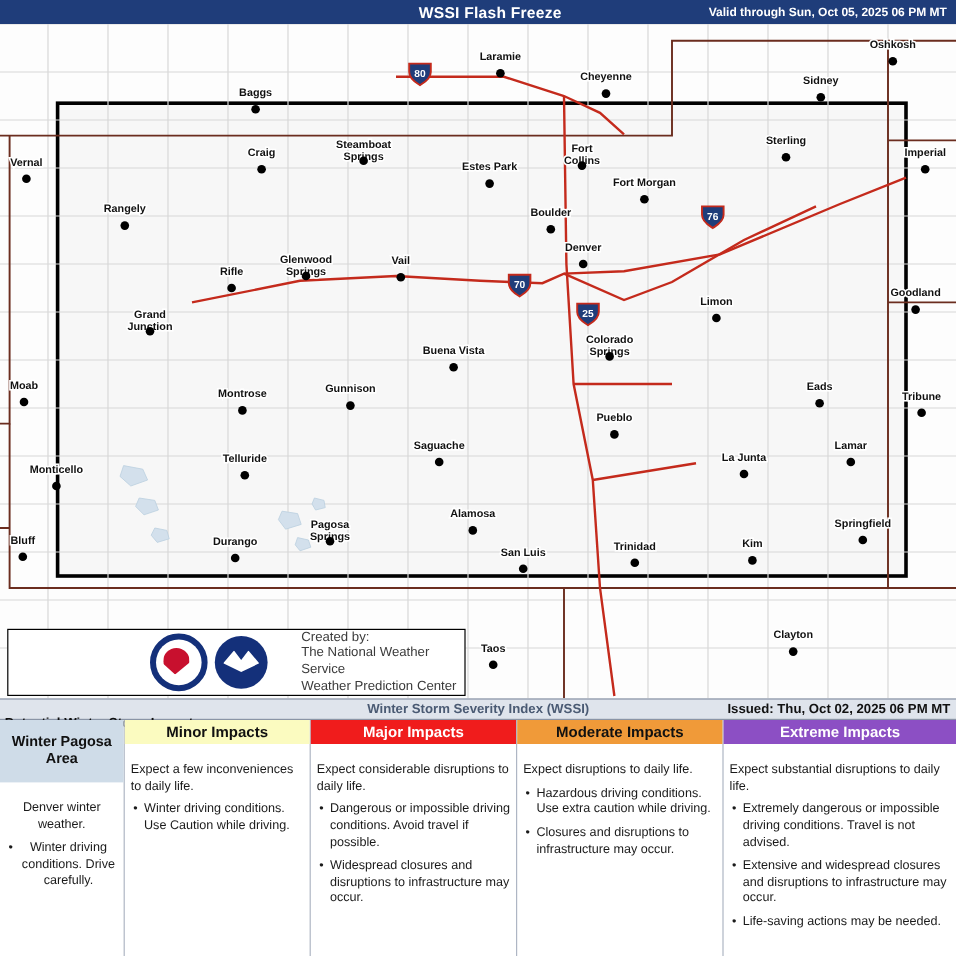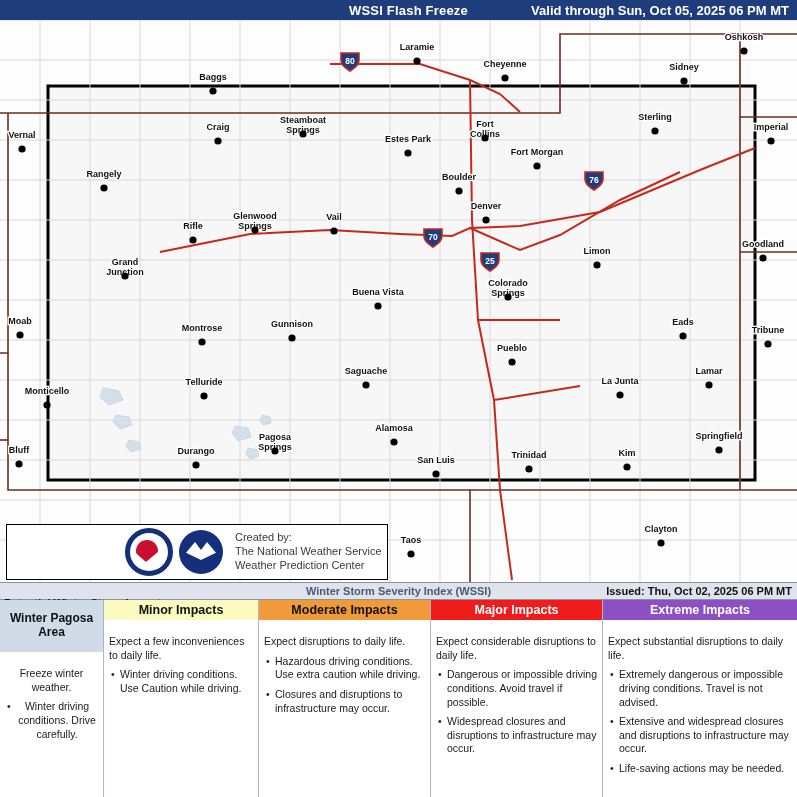--- a/index.html
+++ b/index.html
@@ -35,21 +35,21 @@
     text-align: center;
     font-size: 13px;
     font-weight: bold;
     letter-spacing: 0.2px;
     padding-left: 20px;
     box-sizing: border-box;
   }
   .header-valid {
     position: absolute;
     right: 8px;
-    font-size: 13px;
+    font-size: 10px;
     font-weight: bold;
   }
 
   
   .map-wrap {
     position: absolute;
     left: 0; top: 20px;
     width: 797px; height: 562px;
     background: #ffffff;
     overflow: hidden;
@@ -101,21 +101,21 @@
     background: #14307a;
   }
   .logo-noaa .gull {
     position: absolute;
     left: 7px; top: 12px;
     width: 30px; height: 18px;
     background: #ffffff;
     clip-path: polygon(0 60%, 30% 0, 50% 45%, 70% 0, 100% 60%, 50% 100%);
   }
   .credit-text {
-    margin-left: 12px;
+    margin-left: 28px;
     font-size: 11px;
     color: #3b3b3b;
     line-height: 1.25;
   }
 
   
   .impacts-bar {
     position: absolute;
     left: 0; top: 582px;
     width: 797px; height: 18px;
@@ -573,55 +573,55 @@
     <div class="left">Potential Winter Storm Impacts</div>
     <div class="center">Winter Storm Severity Index (WSSI)</div>
     <div class="right">Issued: Thu, Oct 02, 2025 06 PM MT</div>
   </div>
 
   <div class="legend">
 
     <div class="legend-col col-winter">
       <div class="legend-head swatch-winter">Winter Pagosa Area</div>
       <div class="legend-body">
-        <p>Freeze winter weather.</p>
+        <p>Denver winter weather.</p>
         <ul>
             <li>Winter driving conditions. Drive carefully.</li>
           </ul>
       </div>
     </div>
 
     <div class="legend-col col-minor">
       <div class="legend-head swatch-minor">Minor Impacts</div>
       <div class="legend-body">
         <p>Expect a few inconveniences to daily life.</p>
         <ul>
             <li>Winter driving conditions. Use Caution while driving.</li>
           </ul>
       </div>
     </div>
 
+    <div class="legend-col col-major">
+      <div class="legend-head swatch-major">Major Impacts</div>
+      <div class="legend-body">
+        <p>Expect considerable disruptions to daily life.</p>
+        <ul>
+          <li>Dangerous or impossible driving conditions. Avoid travel if possible.</li>
+          <li>Widespread closures and disruptions to infrastructure may occur.</li>
+        </ul>
+      </div>
+    </div>
+
     <div class="legend-col col-moderate">
       <div class="legend-head swatch-moderate">Moderate Impacts</div>
       <div class="legend-body">
         <p>Expect disruptions to daily life.</p>
         <ul>
           <li>Hazardous driving conditions. Use extra caution while driving.</li>
           <li>Closures and disruptions to infrastructure may occur.</li>
-        </ul>
-      </div>
-    </div>
-
-    <div class="legend-col col-major">
-      <div class="legend-head swatch-major">Major Impacts</div>
-      <div class="legend-body">
-        <p>Expect considerable disruptions to daily life.</p>
-        <ul>
-          <li>Dangerous or impossible driving conditions. Avoid travel if possible.</li>
-          <li>Widespread closures and disruptions to infrastructure may occur.</li>
         </ul>
       </div>
     </div>
 
     <div class="legend-col col-extreme">
       <div class="legend-head swatch-extreme">Extreme Impacts</div>
       <div class="legend-body">
         <p>Expect substantial disruptions to daily life.</p>
         <ul>
           <li>Extremely dangerous or impossible driving conditions. Travel is not advised.</li>

